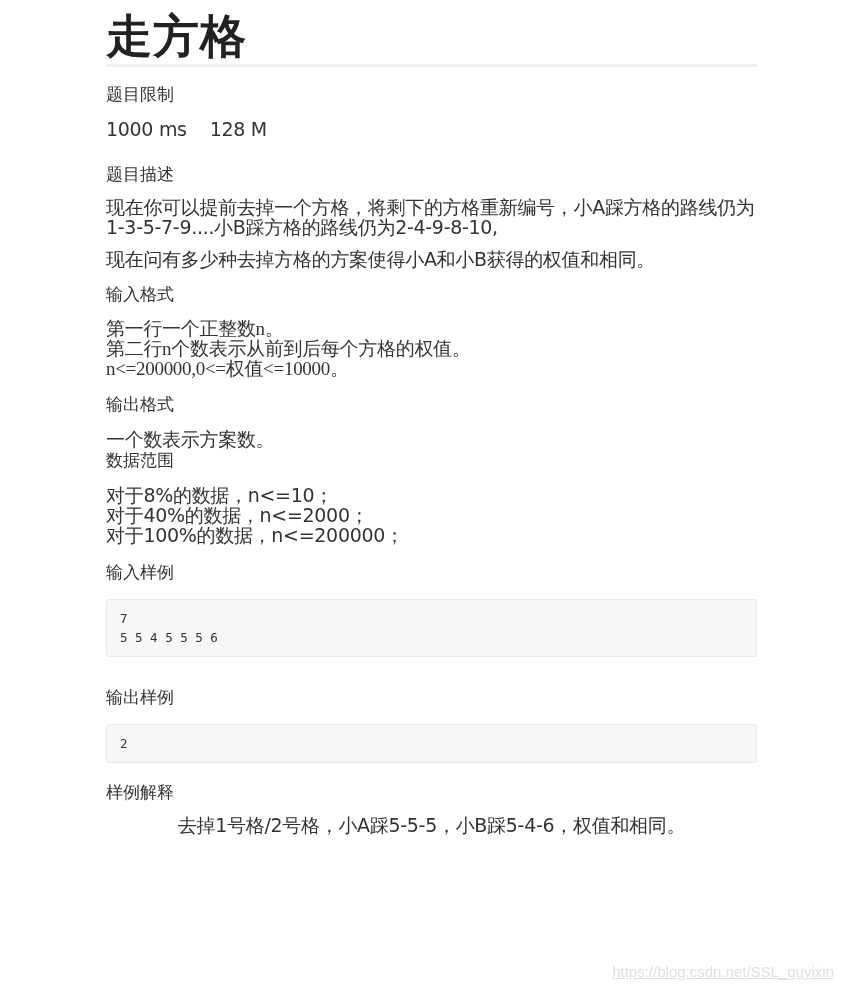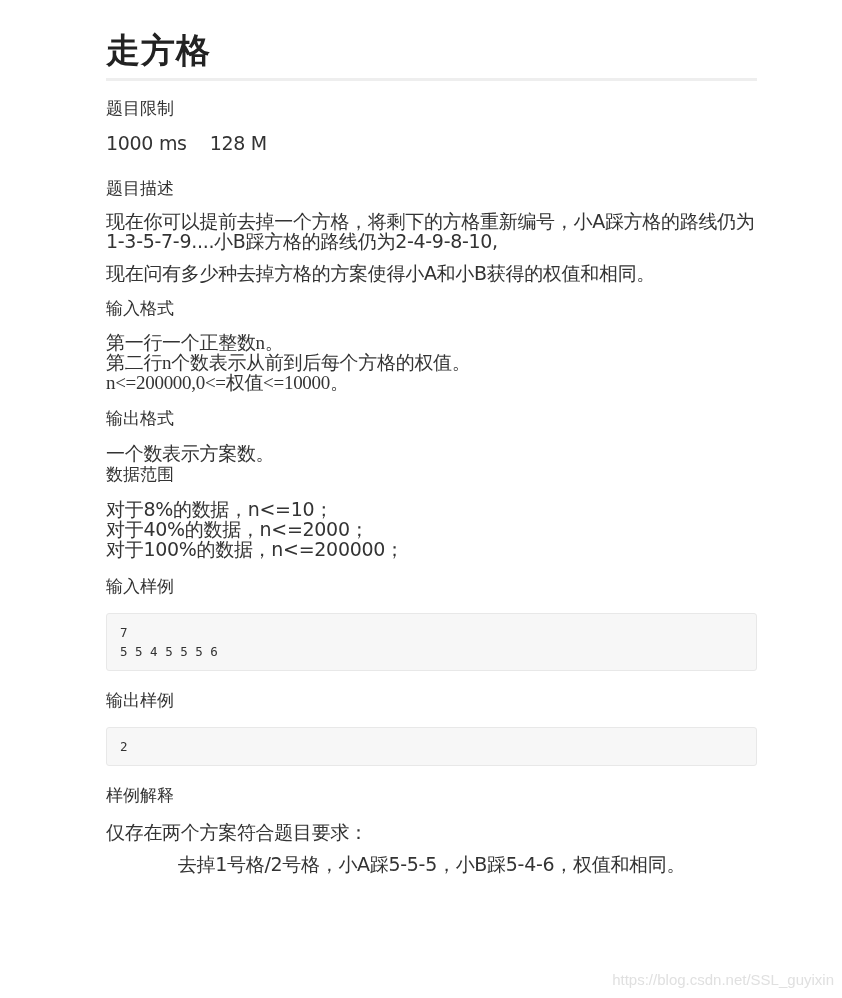--- a/index.html
+++ b/index.html
@@ -5,22 +5,22 @@
   html, body { margin: 0; padding: 0; background: #ffffff; }
   body {
     width: 842px; height: 998px; position: relative; overflow: hidden;
     font-family: "DejaVu Sans", "Liberation Sans", sans-serif;
     color: #333333;
   }
   .content {
     position: absolute; left: 106px; top: 0; width: 651px;
   }
   h1.title {
-    margin: 0; padding-top: 28px;
-    font-size: 34px; font-weight: bold; color: #222;
+    margin: 0; padding-top: 14px;
+    font-size: 46px; font-weight: bold; color: #222;
     line-height: 44px; height: 48px;
     letter-spacing: 1px;
   }
   .title-rule {
     height: 3px; background: #eeeeee; margin-top: 2px; margin-bottom: 16px;
   }
   h3.section {
     margin: 0; font-size: 17px; font-weight: normal; color: #333;
     line-height: 22px;
   }
@@ -29,22 +29,22 @@
     letter-spacing: -0.3px;
   }
   .lines p.text { margin: 0; }
   pre.code {
     margin: 0; background: #f7f7f7; border: 1px solid #e8e8e8; border-radius: 3px;
     padding: 9px 13px; font-family: "DejaVu Sans Mono", "Liberation Mono", monospace;
     font-size: 12.5px; line-height: 19px; color: #333;
     white-space: pre;
   }
   .watermark {
-    position: absolute; right: 8px; bottom: 10px;
-    font-family: "Liberation Sans", sans-serif; font-size: 15px; color: #e0e0e0;
+    position: absolute; right: 8px; bottom: 18px;
+    font-family: "Liberation Sans", sans-serif; font-size: 15px; color: #e0e0e0; text-decoration: underline;
   }
 </style>
 </head>
 <body>
 
 <div class="content">
   <h1 class="title">走方格</h1>
   <div class="title-rule"></div>
 
   <h3 class="section" style="margin-top:16px;">题目限制</h3>
@@ -68,21 +68,20 @@
   <div class="lines" style="margin-top:14px;">
     <p class="text">对于8%的数据，n&lt;=10；</p>
     <p class="text">对于40%的数据，n&lt;=2000；</p>
     <p class="text">对于100%的数据，n&lt;=200000；</p>
   </div>
 
   <h3 class="section" style="margin-top:16px;">输入样例</h3>
   <pre class="code" style="margin-top:16px;">7
 5 5 4 5 5 5 6</pre>
 
-  <h3 class="section" style="margin-top:18px;">输出样例</h3>
+  <h3 class="section" style="margin-top:29px;">输出样例</h3>
   <pre class="code" style="margin-top:16px;">2</pre>
 
   <h3 class="section" style="margin-top:18px;">样例解释</h3>
-  <p class="text" style="margin-top:16px;">仅存在两个方案符合题目要求：</p>
   <p class="text" style="margin-top:12px;text-align:center;">去掉1号格/2号格，小A踩5-5-5，小B踩5-4-6，权值和相同。</p>
 </div>
 
 <div class="watermark">https://blog.csdn.net/SSL_guyixin</div>
 
 </body></html>

